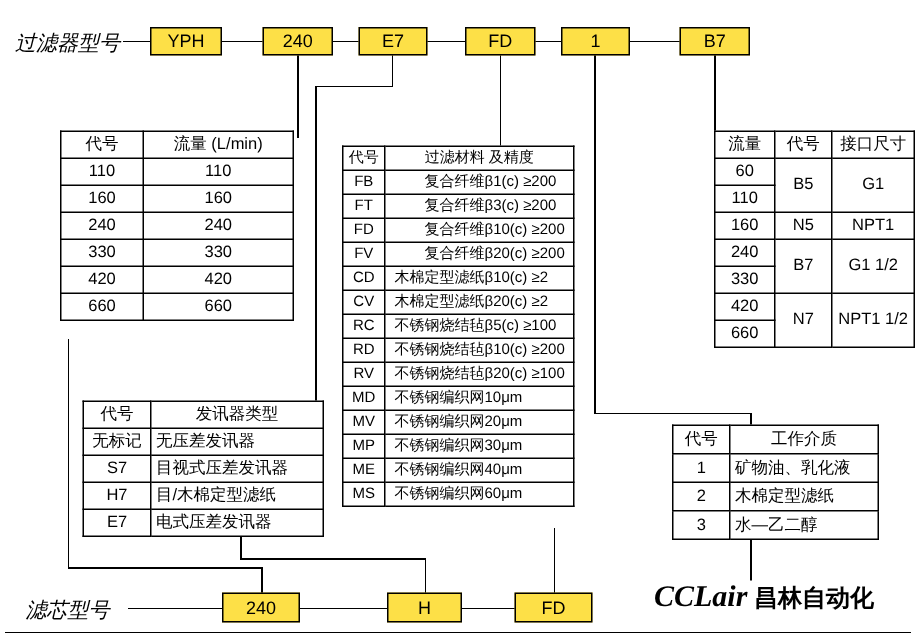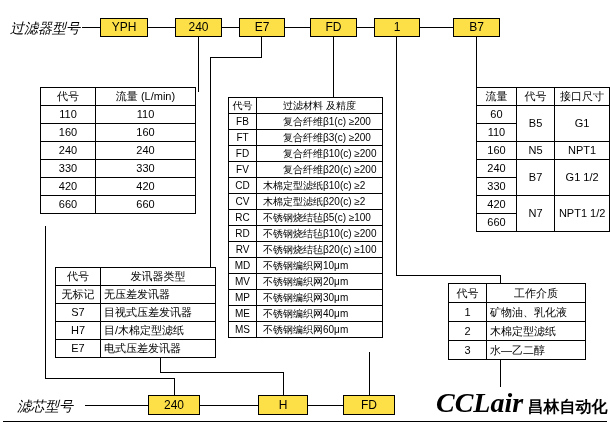--- a/index.html
+++ b/index.html
@@ -12,21 +12,21 @@
   .ebox{height:20px;line-height:18px;}
   .lbl{position:absolute;font-size:14px;z-index:2;background:#fff;padding:0 2px;font-style:italic;}
   table.tbl{position:absolute;border-collapse:collapse;background:#fff;z-index:1;table-layout:fixed;}
   .tbl th,.tbl td{border:1px solid #000;font-weight:normal;font-size:11px;line-height:15px;
                   padding:1px 3px;text-align:center;white-space:nowrap;overflow:hidden;}
   .tbl .lft{text-align:left;}
   #material-table th,#material-table td{font-size:10px;line-height:13px;padding:1px 2px;}
   .mat{display:inline-block;width:64px;text-align:right;}
   #medium-table td,#medium-table th{line-height:16px;}
   .brand{position:absolute;left:436px;top:387px;z-index:2;white-space:nowrap;background:#fff;}
-  .brand-logo{font-family:"Liberation Serif",serif;font-style:italic;font-weight:bold;font-size:28px;}
+  .brand-logo{font-family:"Liberation Serif",serif;font-style:italic;font-weight:bold;font-size:20px;}
   .brand-name{font-family:"Liberation Sans",sans-serif;font-weight:bold;font-size:16px;}
 </style>
 </head>
 <body>
 
 <div class="canvas">
 
   <svg class="wires" width="610" height="429">
     <path d="M78 27.5 H453"></path>
     <path d="M198.5 30 V92"></path>

